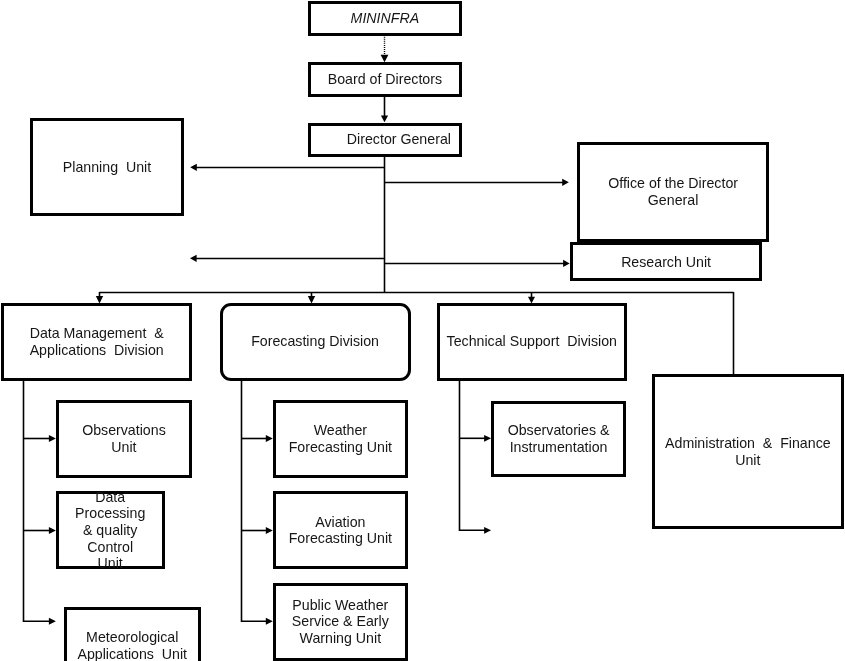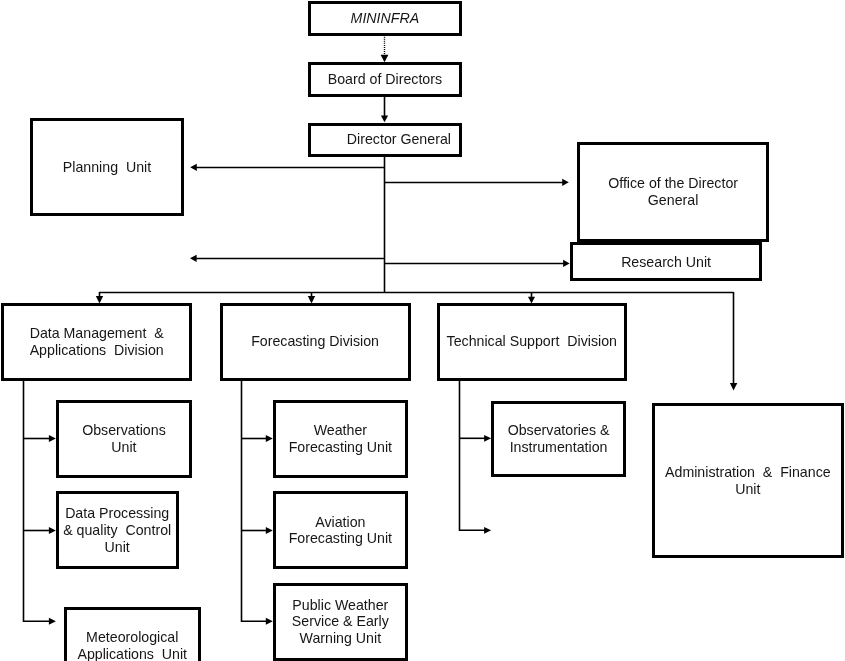--- a/index.html
+++ b/index.html
@@ -91,35 +91,35 @@
       <span class="lbl">Office of the Director
 General</span>
     </div>
   <div class="node" id="n-research" style="left: 569.9px; top: 242.2px; width: 192.4px; height: 39.3px;">
       <span class="lbl">Research Unit</span>
     </div>
   <div class="node" id="n-dma" style="left: 1.1px; top: 302.8px; width: 191.2px; height: 77.9px;">
       <span class="lbl">Data Management  &amp;
 Applications  Division</span>
     </div>
-  <div class="node" id="n-forecasting" style="left: 219.5px; top: 302.8px; width: 191.1px; height: 77.9px;">
+  <div class="node" id="n-forecasting" style="left: 219.5px; top: 302.8px; width: 191.1px; height: 77.9px; border-radius: 11px;">
       <span class="lbl">Forecasting Division</span>
     </div>
   <div class="node" id="n-techsupport" style="left: 436.5px; top: 302.8px; width: 190.5px; height: 77.9px;">
       <span class="lbl">Technical Support  Division</span>
     </div>
-  <div class="node" id="n-adminfinance" style="left: 651.5px; top: 403px; width: 192.7px; height: 155.4px;">
+  <div class="node" id="n-adminfinance" style="left: 651.5px; top: 374px; width: 192.7px; height: 155.4px;">
       <span class="lbl">Administration  &amp;  Finance
 Unit</span>
     </div>
   <div class="node" id="n-observations" style="left: 55.7px; top: 399.8px; width: 136.5px; height: 78px;">
       <span class="lbl">Observations
 Unit</span>
     </div>
-  <div class="node" id="n-dataproc" style="left: 55.7px; top: 491.2px; width: 123px; height: 78px;">
+  <div class="node" id="n-dataproc" style="left: 55.7px; top: 491.2px; width: 109px; height: 78px;">
       <span class="lbl">Data Processing
 &amp; quality  Control
 Unit</span>
     </div>
   <div class="node" id="n-meteoapps" style="left: 64px; top: 582.6px; width: 136.5px; height: 78px; margin-top: 24px;">
       <span class="lbl">Meteorological
 Applications  Unit</span>
     </div>
   <div class="node" id="n-weatherfc" style="left: 272.5px; top: 399.8px; width: 135.7px; height: 78px;">
       <span class="lbl">Weather

